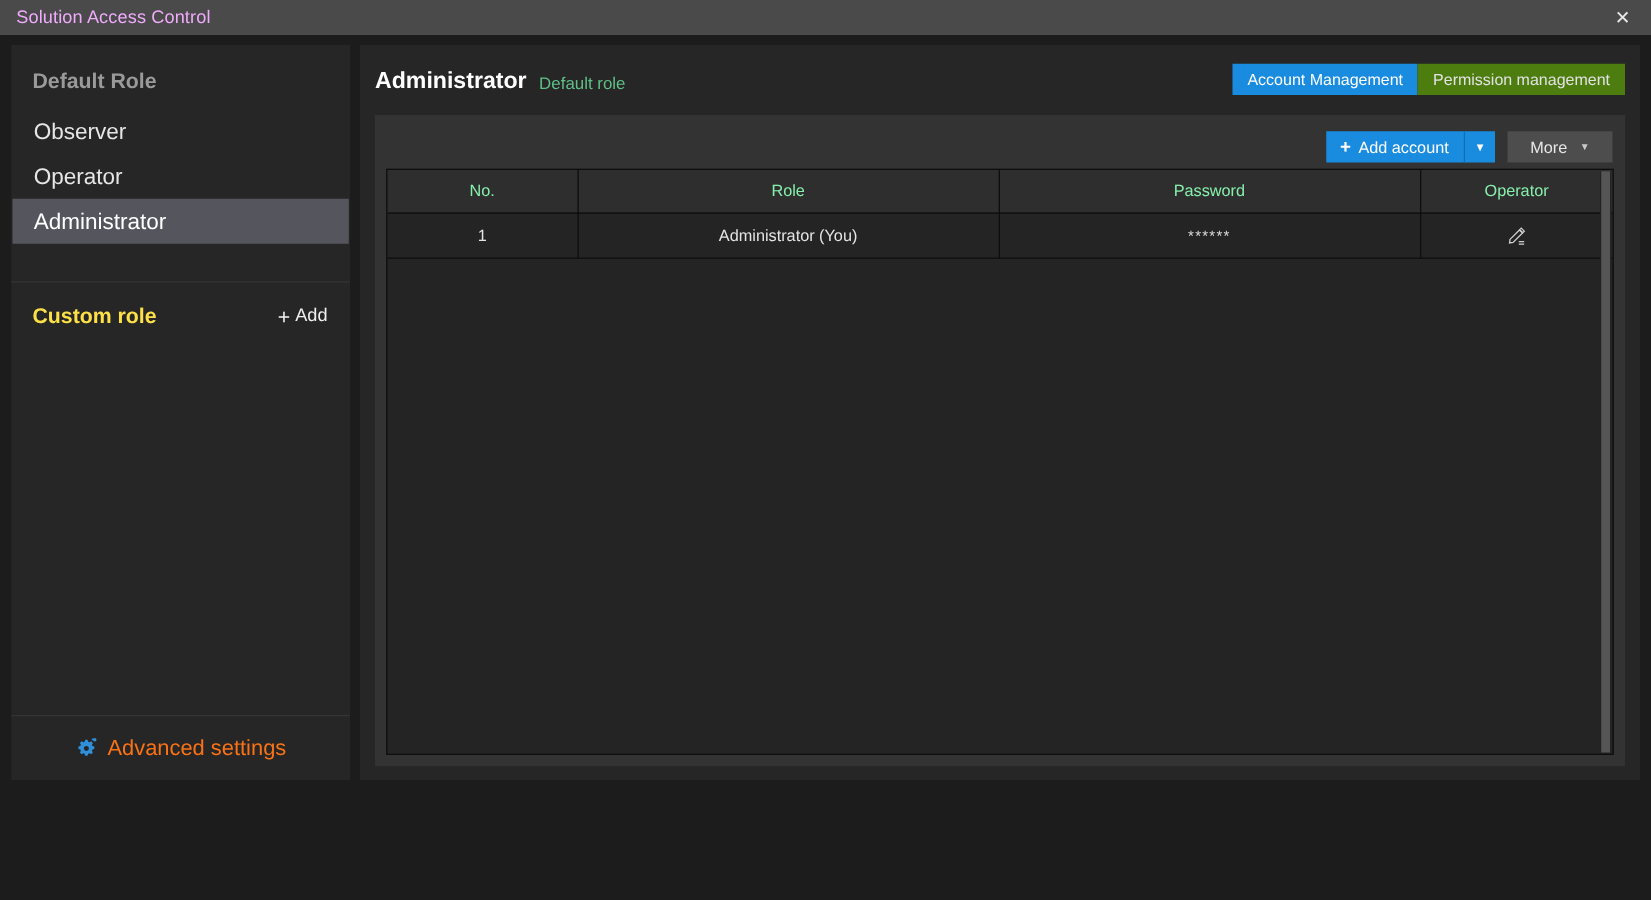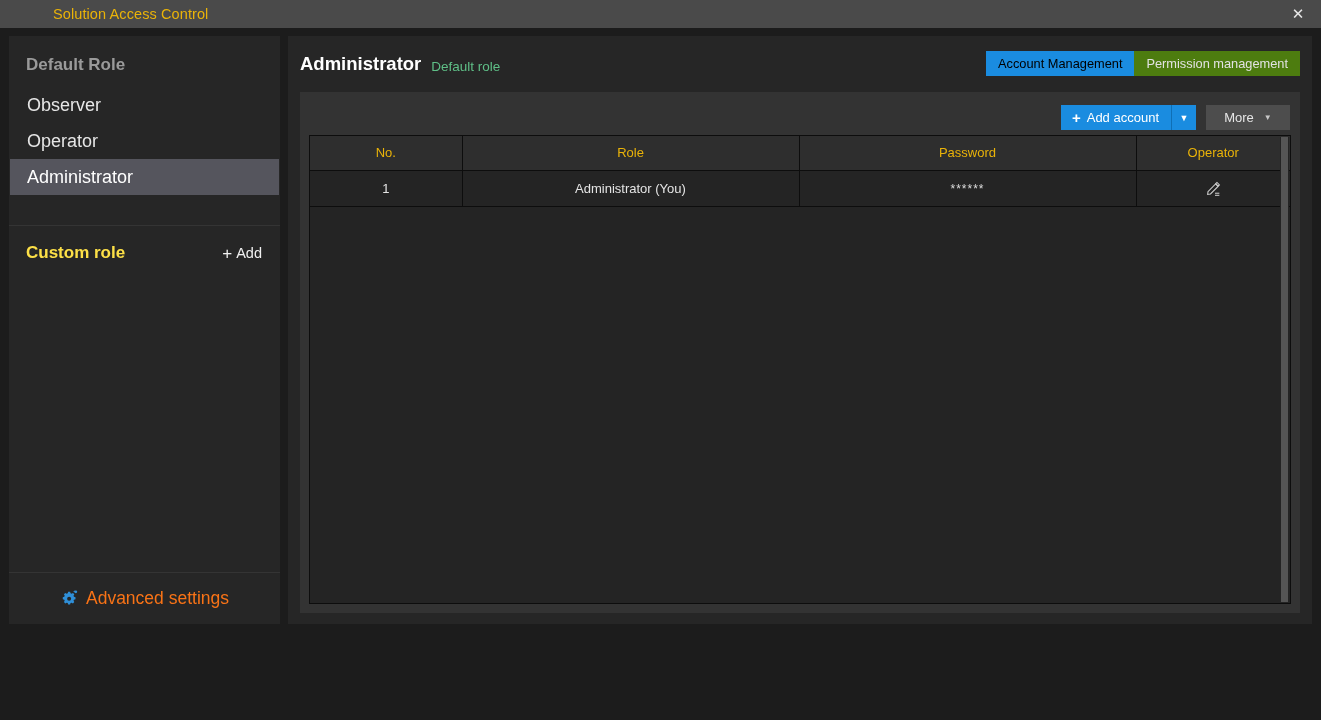--- a/index.html
+++ b/index.html
@@ -11,23 +11,22 @@
   }
 
   
   .titlebar {
     height: 28px; width: 100%;
     background: #4a4a4a;
     display: flex; align-items: center;
     position: relative;
   }
   .titlebar-title {
-    color: #eab308; font-size: 14.5px; padding-left: 13px;
+    color: #f0abfc; font-size: 14.5px; padding-left: 13px;
     letter-spacing: .1px;
-    margin-left: 40px;
   }
   .titlebar-close {
     position: absolute; right: 0; top: 0;
     width: 46px; height: 28px;
     display: flex; align-items: center; justify-content: center;
     color: #e8e8e8; font-size: 15px; cursor: pointer;
   }
 
   
   .shell {
@@ -109,21 +108,21 @@
   .tabs {
     position: absolute; right: 0; top: 15px;
     display: flex;
   }
   .tab {
     height: 25px; padding: 0 12px;
     display: flex; align-items: center; justify-content: center;
     font-size: 12.8px; color: #e2e2e2;
     background: #4d7c0f; cursor: pointer;
   }
-  .tab.active { background: #1a8ce0; color: #000000; }
+  .tab.active { background: #1a8ce0; color: #ffffff; }
 
   
   .panel {
     background: #333333;
     flex: 1;
     display: flex; flex-direction: column;
     padding: 8px 9px 9px 9px;
   }
   .toolbar {
     height: 35px;
@@ -157,21 +156,21 @@
     flex: 1;
     background: #242424;
     border: 1px solid #0d0d0d;
     position: relative;
     overflow: hidden;
   }
   table.acct {
     width: 100%; border-collapse: collapse; table-layout: fixed;
   }
   table.acct th {
-    background: #2e2e2e; color: #eab308;
+    background: #2e2e2e; color: #86efac;
     font-size: 13px; font-weight: normal;
     height: 34px;
     border-right: 1px solid #0d0d0d;
     border-bottom: 1px solid #0d0d0d;
   }
   table.acct th:last-child { border-right: none; }
   table.acct td {
     background: #242424; color: #e4e4e4;
     font-size: 13px; text-align: center;
     height: 36px;

